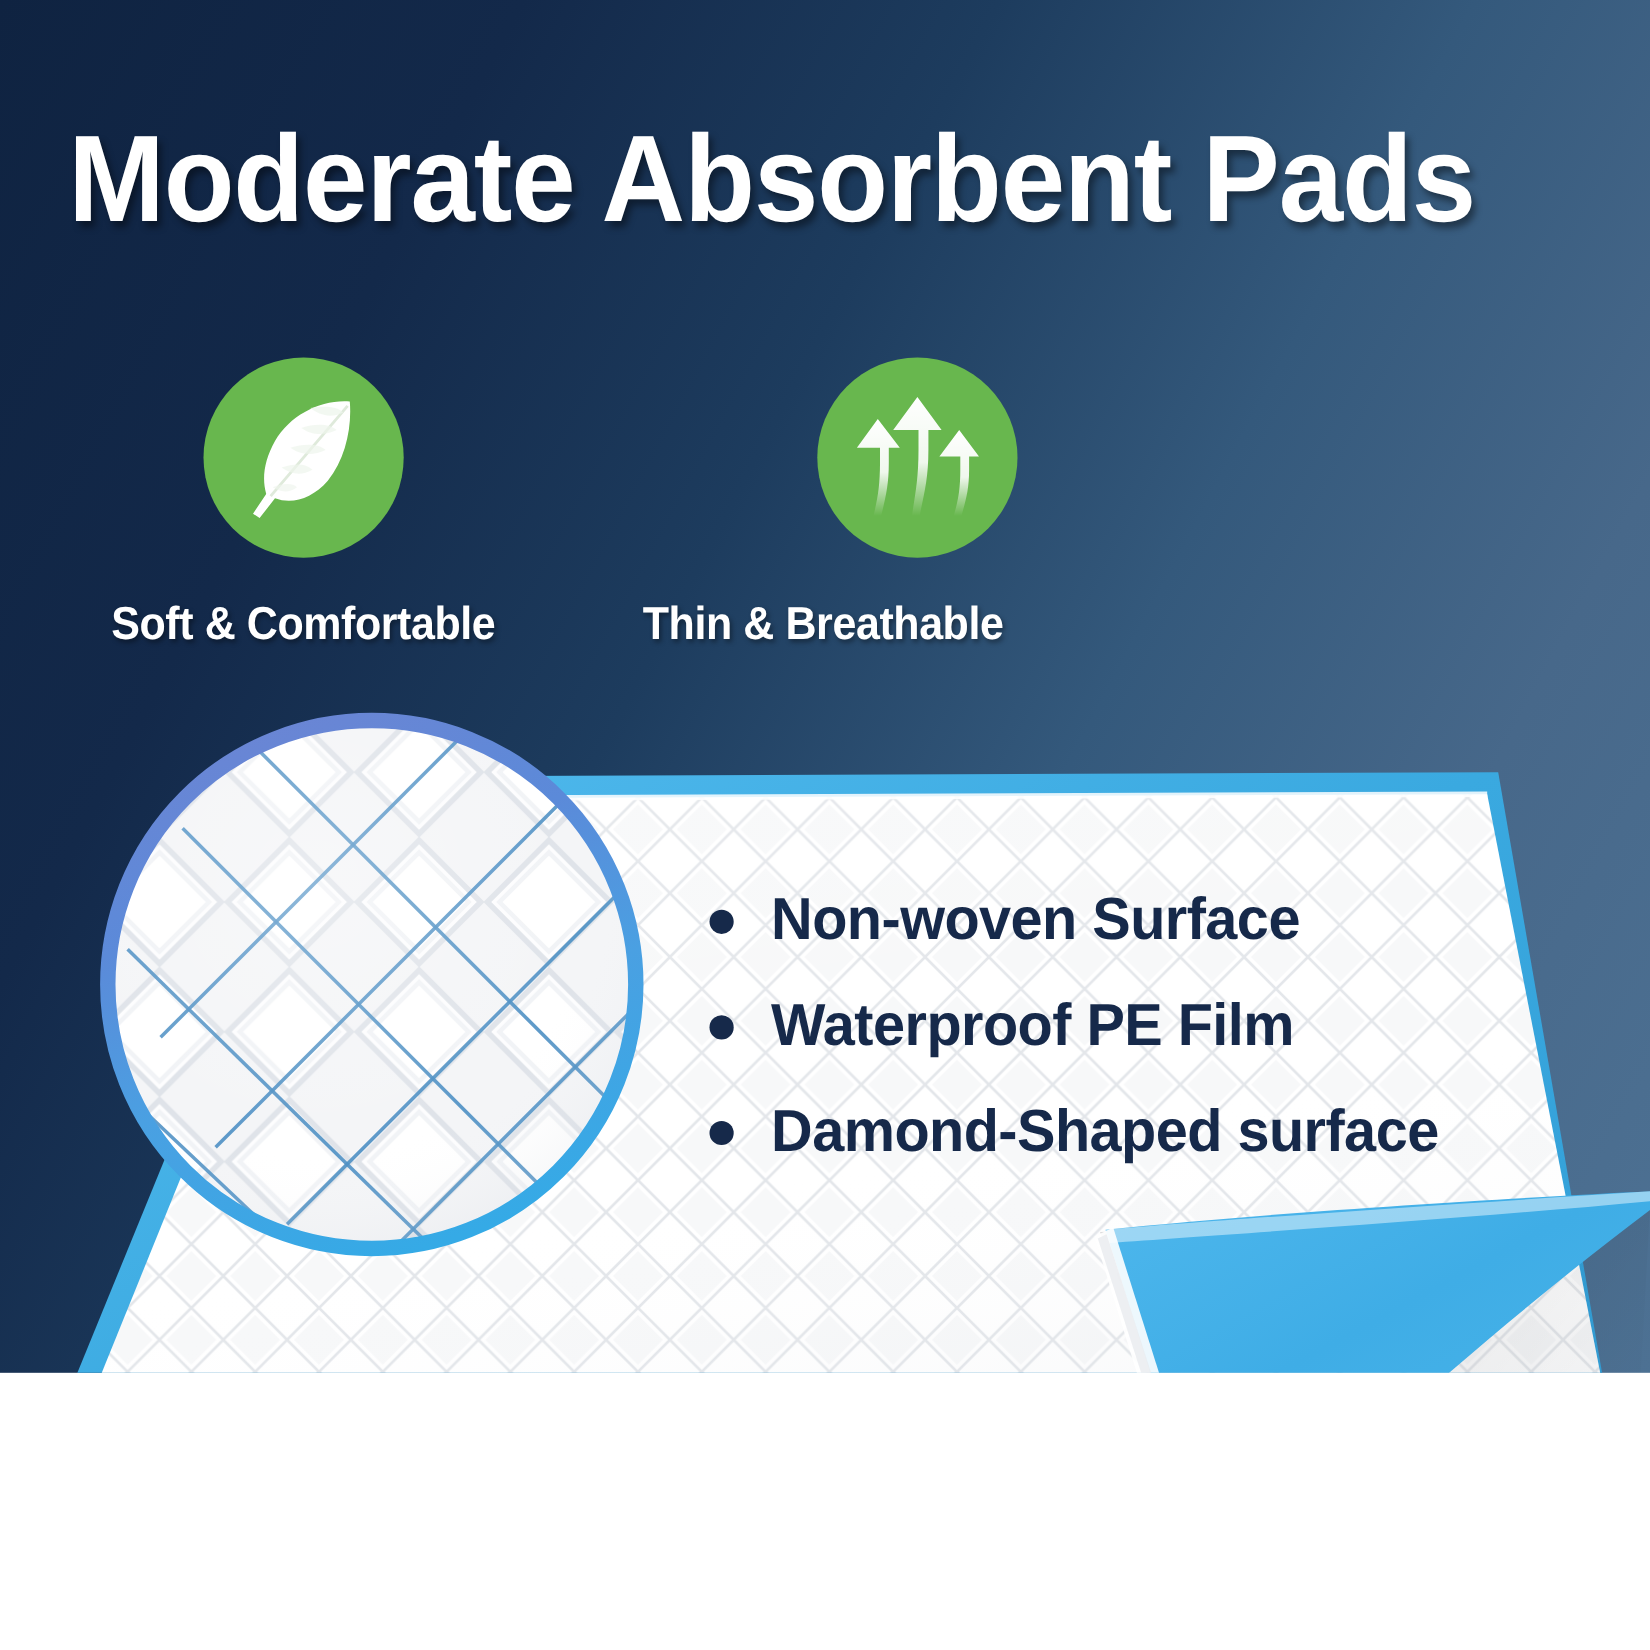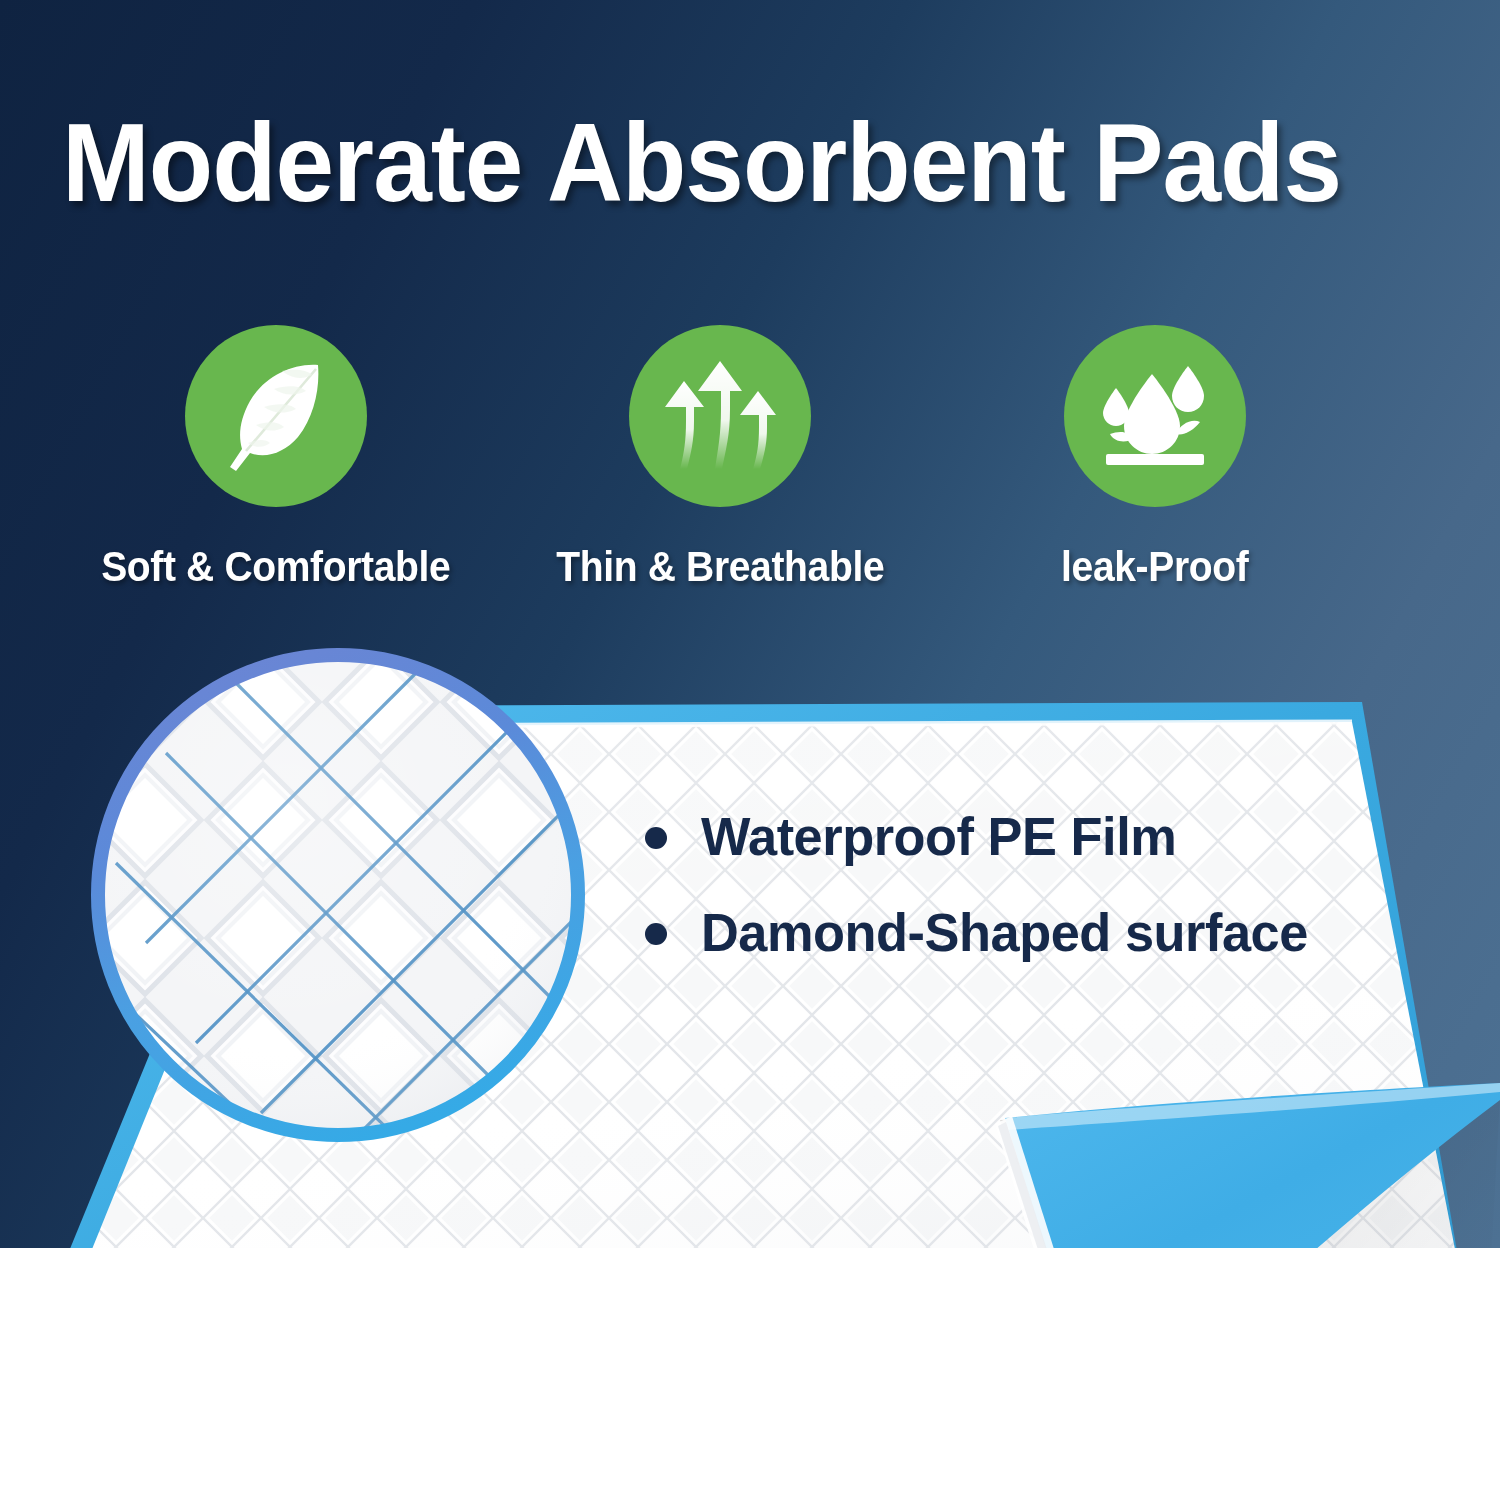--- a/index.html
+++ b/index.html
@@ -47,21 +47,21 @@
     width:1500px;
     display:flex;
   }
   .feature {
     position:relative;
     display:flex;
     flex-direction:column;
     align-items:center;
   }
   .feature.f0 { width:515px;padding-left:37px; }
-  .feature.f1 { width:410px; }
+  .feature.f1 { width:410px;align-items:flex-end; }
   .feature.f2 { width:460px; }
 
   .circle {
     width:182px; height:182px;
     border-radius:50%;
     background:#68b74e;
     display:flex;
     align-items:center;
     justify-content:center;
   }
@@ -262,53 +262,27 @@
           <path d="M98 34 L116 58 L107 58 L107 70
                    C 107 88 104 98 100 112
                    L 93 112
                    C 97 98 99 88 99 70
                    L 99 58 L 80 58 Z" fill="url(#arrowFade)"></path>
         </svg>
       </div>
       <div class="feat-label">Thin &amp; Breathable</div>
     </div>
 
-    <div class="feature f2">
-      <div class="circle">
-        <svg width="118" height="112" viewBox="0 0 118 112">
-
-          <path d="M56 14
-                   C 56 14 84 48 84 66
-                   C 84 82 71 94 56 94
-                   C 41 94 28 82 28 66
-                   C 28 48 56 14 56 14 Z" fill="#ffffff"></path>
-
-          <path d="M92 6
-                   C 92 6 108 26 108 36
-                   C 108 45 101 52 92 52
-                   C 83 52 76 45 76 36
-                   C 76 26 92 6 92 6 Z" fill="#ffffff"></path>
-
-          <path d="M20 28
-                   C 20 28 33 45 33 53
-                   C 33 60 27 66 20 66
-                   C 13 66 7 60 7 53
-                   C 7 45 20 28 20 28 Z" fill="#ffffff"></path>
-
-          <path d="M14 74 C 24 70 34 72 38 78 C 30 84 18 82 14 74 Z" fill="#ffffff"></path>
-          <path d="M104 62 C 98 70 88 76 80 74 C 84 64 96 58 104 62 Z" fill="#ffffff"></path>
-
-          <rect x="10" y="94" width="98" height="11" rx="2" fill="#ffffff"></rect>
-        </svg>
-      </div>
-      <div class="feat-label">leak-Proof</div>
-    </div>
   </div>
 
   <ul id="bullets">
+    <li class="bullet-row">
+      <span class="dot"></span>
+      <span class="bullet-text">Non-woven Surface</span>
+    </li>
     <li class="bullet-row">
       <span class="dot"></span>
       <span class="bullet-text">Waterproof PE Film</span>
     </li>
     <li class="bullet-row">
       <span class="dot"></span>
       <span class="bullet-text">Damond-Shaped surface</span>
     </li>
   </ul>
 

